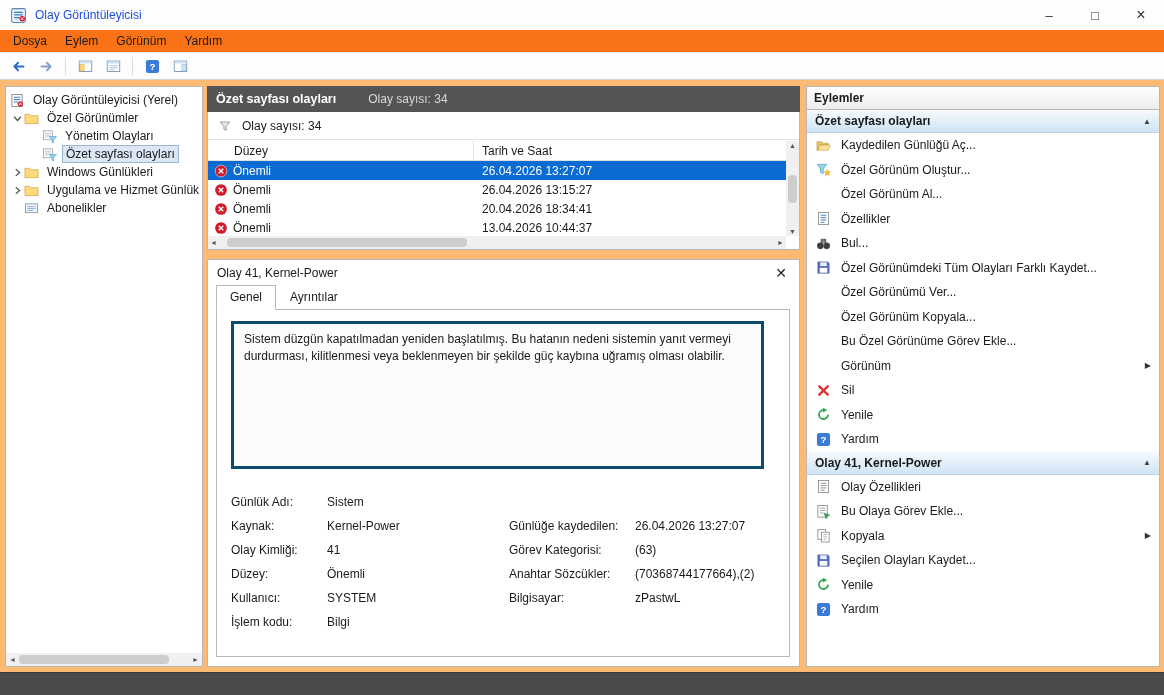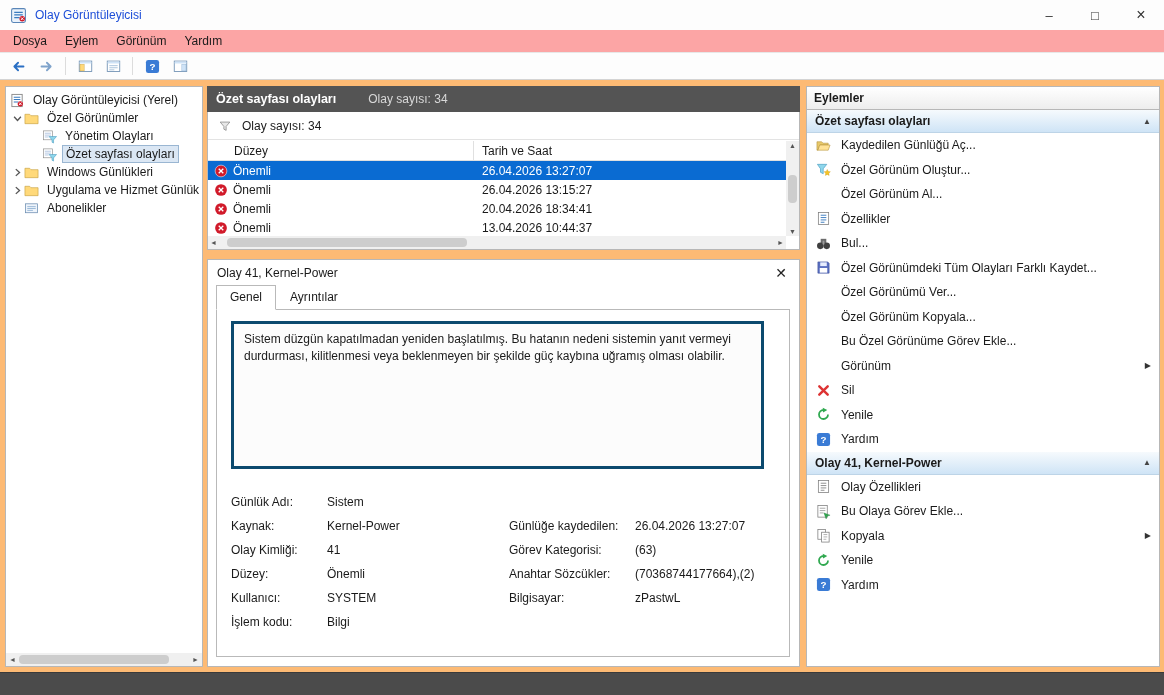--- a/index.html
+++ b/index.html
@@ -8,21 +8,21 @@
   .window { position:absolute; top:0; left:0; width:1164px; height:673px; background:#f0f0f0; display:flex; flex-direction:column; border-bottom:1px solid #3a3a3a; }
 
   
   .titlebar { height:30px; background:#fdfdfd; display:flex; align-items:center; flex:0 0 auto; }
   .titlebar .appicon { margin:0 8px 0 10px; width:17px; height:17px; }
   .titlebar .title { font-size:12px; color:#1d4ed8; }
   .win-controls { margin-left:auto; display:flex; height:100%; }
   .win-btn { width:46px; height:100%; display:flex; align-items:center; justify-content:center; font-size:13px; color:#333; cursor:default; }
 
   
-  .menubar { height:22px; background:#fca5a5; display:flex; align-items:center; padding-left:4px; flex:0 0 auto; }
+  .menubar { height:22px; background:#f97316; display:flex; align-items:center; padding-left:4px; flex:0 0 auto; }
   .menu-item { padding:2px 9px; color:#1a1a1a; }
 
   
   .toolbar { height:28px; background:#fdfdfd; border-top:1px solid #e8e8e8; border-bottom:1px solid #d4d4d4; display:flex; align-items:center; padding-left:6px; gap:4px; flex:0 0 auto; }
   .tb-btn { width:24px; height:22px; display:flex; align-items:center; justify-content:center; }
   .tb-sep { width:1px; height:18px; background:#dcdcdc; margin:0 3px; }
 
   
   .main { flex:1; display:flex; padding:6px 4px 5px 5px; gap:4px; background:#fdba74; overflow:hidden; }
   .tree-panel { width:198px; background:#fff; border:1px solid #b7b7b7; position:relative; overflow:hidden; flex:0 0 auto; }
@@ -523,20 +523,30 @@
               <rect x="6" y="4.5" width="8" height="10.5" fill="#fff" stroke="#7b7b7b" stroke-width=".8"></rect>
               <path d="M8 7h4M8 9.5h4M8 12h3" stroke="#9a9a9a" stroke-width=".8"></path>
             </svg>
           </span>
         <span>Kopyala</span>
         <span class="sub">▶</span>
       </div>
       <div class="act-item">
         <span class="ic">
             <svg viewBox="0 0 16 16">
+              <path d="M2 2h10.5L14 3.5V14H2z" fill="#5a6fc0" stroke="#3c4f9a" stroke-width=".6"></path>
+              <rect x="4.5" y="2.5" width="7" height="4" fill="#e8eeff"></rect>
+              <rect x="4" y="8.5" width="8" height="5" fill="#fff"></rect>
+            </svg>
+          </span>
+        <span>Seçilen Olayları Kaydet...</span>
+      </div>
+      <div class="act-item">
+        <span class="ic">
+            <svg viewBox="0 0 16 16">
               <path d="M12.8 8A4.8 4.8 0 1 1 8 3.2" fill="none" stroke="#2fa84f" stroke-width="1.9"></path>
               <path d="M7.2 0.8L12 3.2 7.6 5.8z" fill="#2fa84f"></path>
             </svg>
           </span>
         <span>Yenile</span>
       </div>
       <div class="act-item">
         <span class="ic">
             <svg viewBox="0 0 16 16">
               <rect x="1" y="1" width="14" height="14" rx="2.5" fill="#3a7bd5"></rect>

